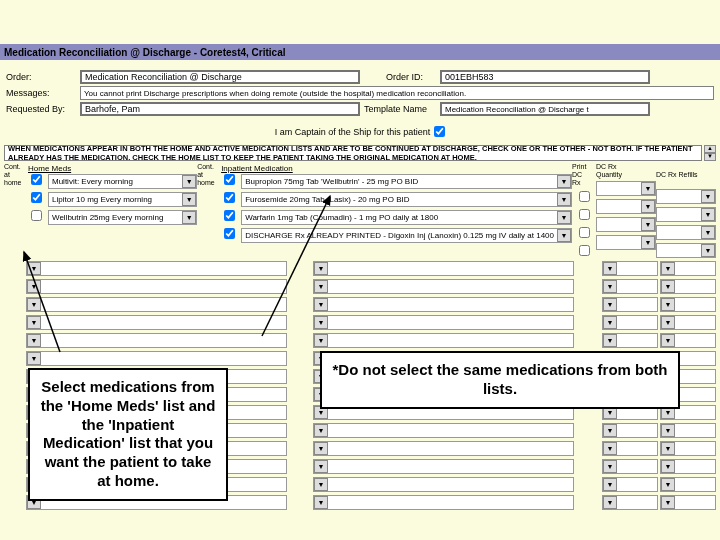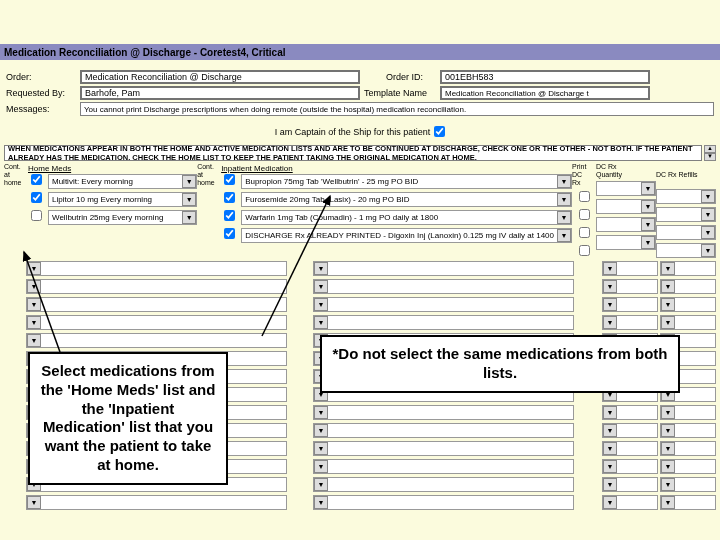--- a/index.html
+++ b/index.html
@@ -116,20 +116,21 @@
   .grid-rest {
     padding: 0;
   }
   
   .bubble {
     position: absolute;
     background: #fff; border: 2px solid #000;
     padding: 8px 10px; font-size: 15px; font-weight: bold;
     text-align: center; line-height: 1.25;
     z-index: 10;
+    margin-top: 16px;
   }
   .svg-overlay {
     position: absolute; top: 0; left: 0; width: 720px; height: 540px;
     pointer-events: none; z-index: 5;
   }
 </style>
 </head>
 <body>
 
 <div class="titlebar">
@@ -137,28 +138,28 @@
 </div>
 
 <div class="hdr">
   <div class="hdr-row">
     <span class="hdr-label" style="width:70px">Order:</span>
     <span class="hdr-field" style="width:280px">Medication Reconciliation @ Discharge</span>
     <span class="hdr-label" style="width:50px;margin-left:22px">Order ID:</span>
     <span class="hdr-field" style="width:210px">001EBH583</span>
   </div>
   <div class="hdr-row">
+    <span class="hdr-label" style="width:70px">Messages:</span>
+    <span class="msg-field">You cannot print Discharge prescriptions when doing remote (outside the hospital) medication reconciliation.</span>
+  </div>
+  <div class="hdr-row">
     <span class="hdr-label" style="width:70px">Requested By:</span>
     <span class="hdr-field" style="width:280px">Barhofe, Pam</span>
     <span class="hdr-label" style="width:72px">Template Name</span>
     <span class="hdr-field" style="width:210px;font-size:8px">Medication Reconciliation @ Discharge t</span>
-  </div>
-  <div class="hdr-row">
-    <span class="hdr-label" style="width:70px">Messages:</span>
-    <span class="msg-field">You cannot print Discharge prescriptions when doing remote (outside the hospital) medication reconciliation.</span>
   </div>
 </div>
 
 <div class="eli-row">
   <span>I am Captain of the Ship for this patient</span>
   <input type="checkbox" checked="" style="">
 </div>
 
 <div class="notice-bar">
   <div class="notice-text">WHEN MEDICATIONS APPEAR IN BOTH THE HOME AND ACTIVE MEDICATION LISTS AND ARE TO BE CONTINUED AT DISCHARGE, CHECK ONE OR THE OTHER - NOT BOTH. IF THE PATIENT ALREADY HAS THE MEDICATION, CHECK THE HOME LIST TO KEEP THE PATIENT TAKING THE ORIGINAL MEDICATION AT HOME.</div>

